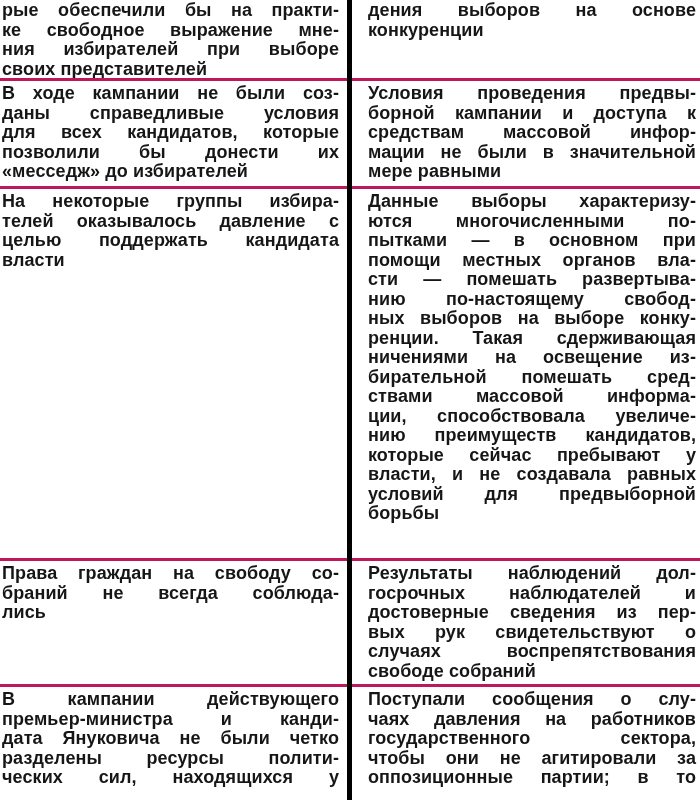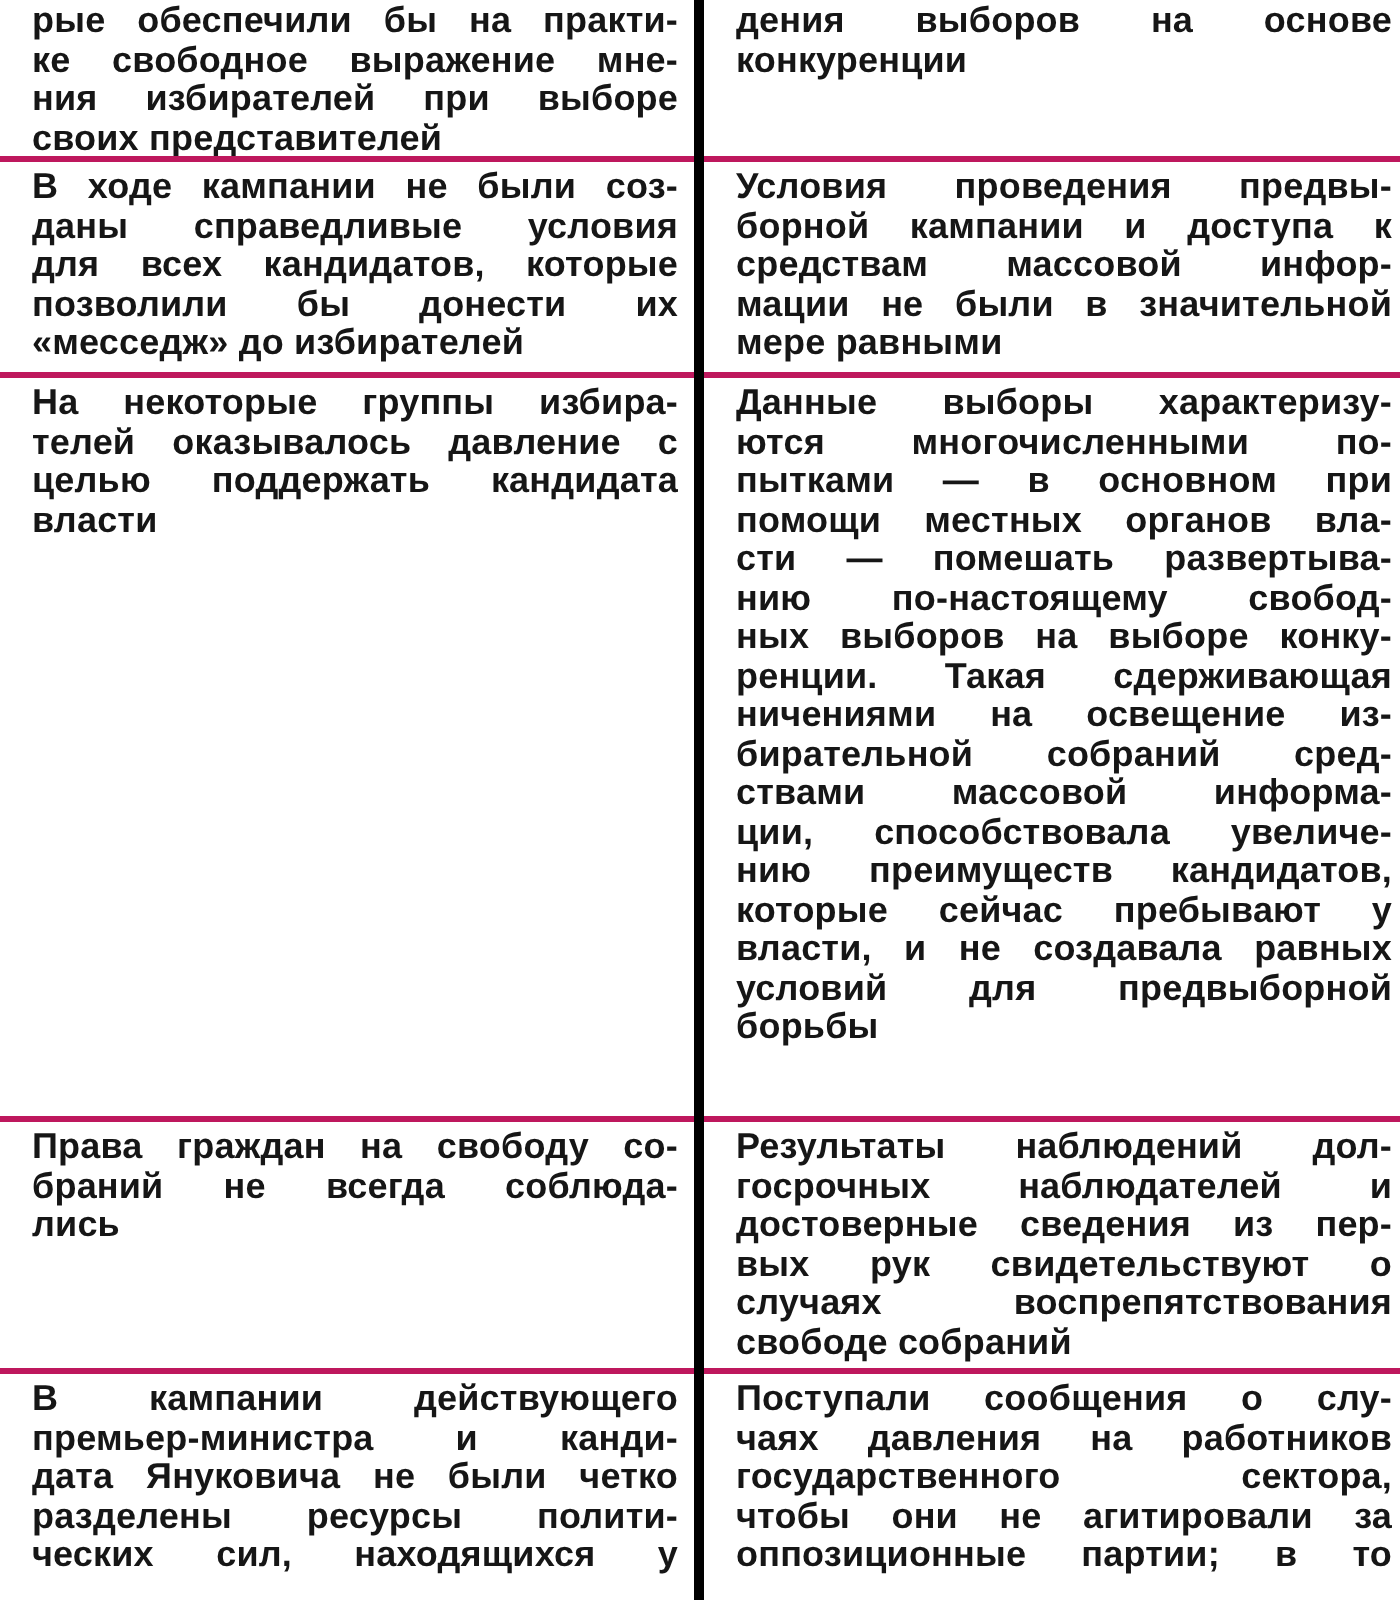--- a/index.html
+++ b/index.html
@@ -33,21 +33,21 @@
   .r3 { height: 372px; }
   .r4 { height: 126px; }
   .r5 { height: 116px; }
   .cell {
     box-sizing: border-box;
     overflow: hidden;
     font-size: 18px;
     line-height: 19.5px;
     letter-spacing: 0.1px;
   }
-  .cell.left  { width: 347px; padding: 3px 8px 0 16px; }
+  .cell.left  { width: 347px; padding: 3px 8px 0 2px; }
   .cell.right { width: 353px; padding: 3px 4px 0 21px; }
   .r1 .cell { padding-top: 1px; }
   .tline { text-align: justify; text-align-last: justify; }
   .tline-last { text-align-last: left; }
 </style>
 </head>
 <body>
 
 <div class="page">
   <div class="vline"></div>
@@ -92,21 +92,21 @@
     <div class="cell right">
         <div class="tline">Данные выборы характеризу-</div>
         <div class="tline">ются многочисленными по-</div>
         <div class="tline">пытками — в основном при</div>
         <div class="tline">помощи местных органов вла-</div>
         <div class="tline">сти — помешать развертыва-</div>
         <div class="tline">нию по-настоящему свобод-</div>
         <div class="tline">ных выборов на выборе конку-</div>
         <div class="tline">ренции. Такая сдерживающая</div>
         <div class="tline">ничениями на освещение из-</div>
-        <div class="tline">бирательной собраний сред-</div>
+        <div class="tline">бирательной помешать сред-</div>
         <div class="tline">ствами массовой информа-</div>
         <div class="tline">ции, способствовала увеличе-</div>
         <div class="tline">нию преимуществ кандидатов,</div>
         <div class="tline">которые сейчас пребывают у</div>
         <div class="tline">власти, и не создавала равных</div>
         <div class="tline">условий для предвыборной</div>
         <div class="tline tline-last">борьбы</div>
       </div>
   </div>
 

